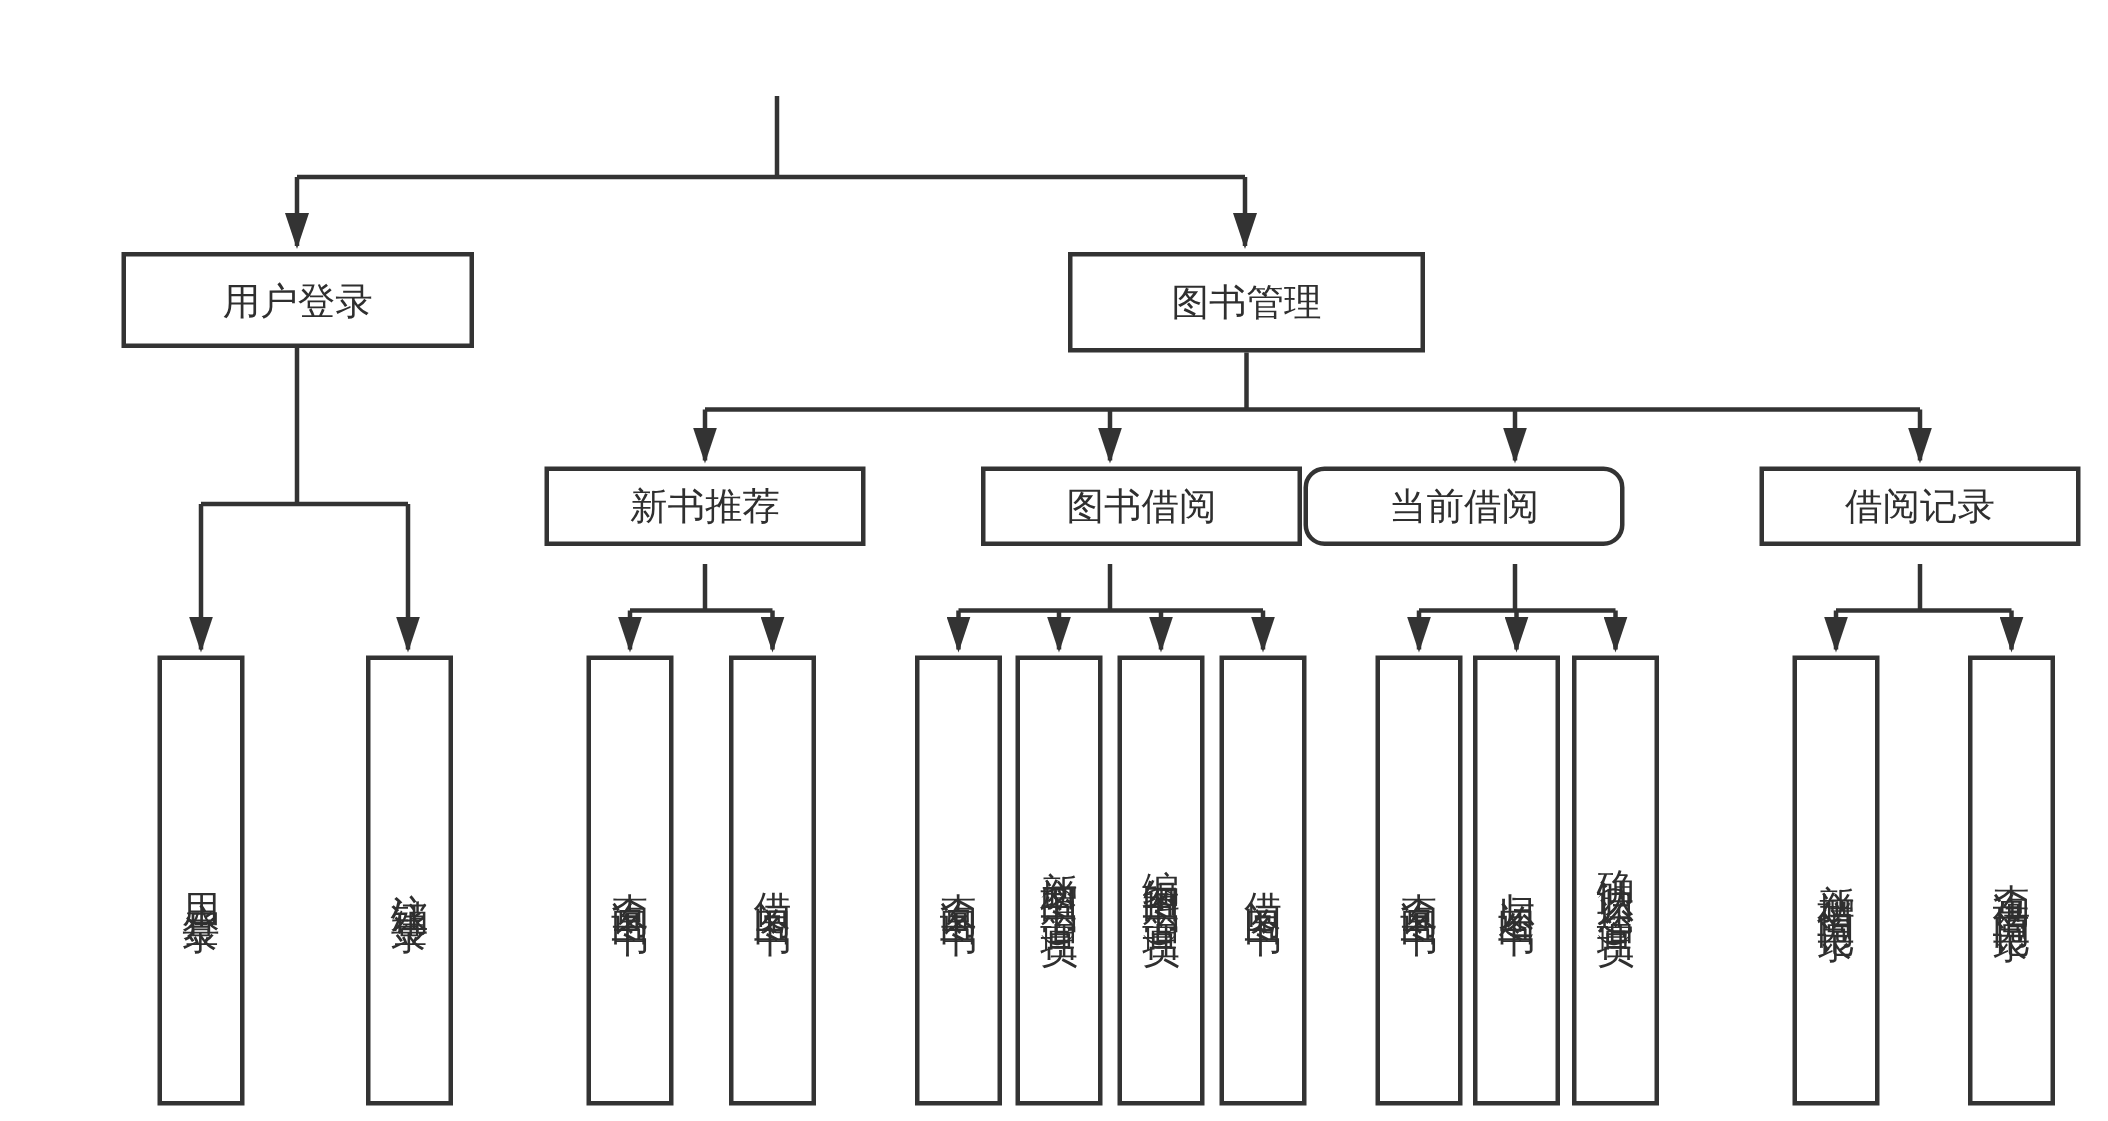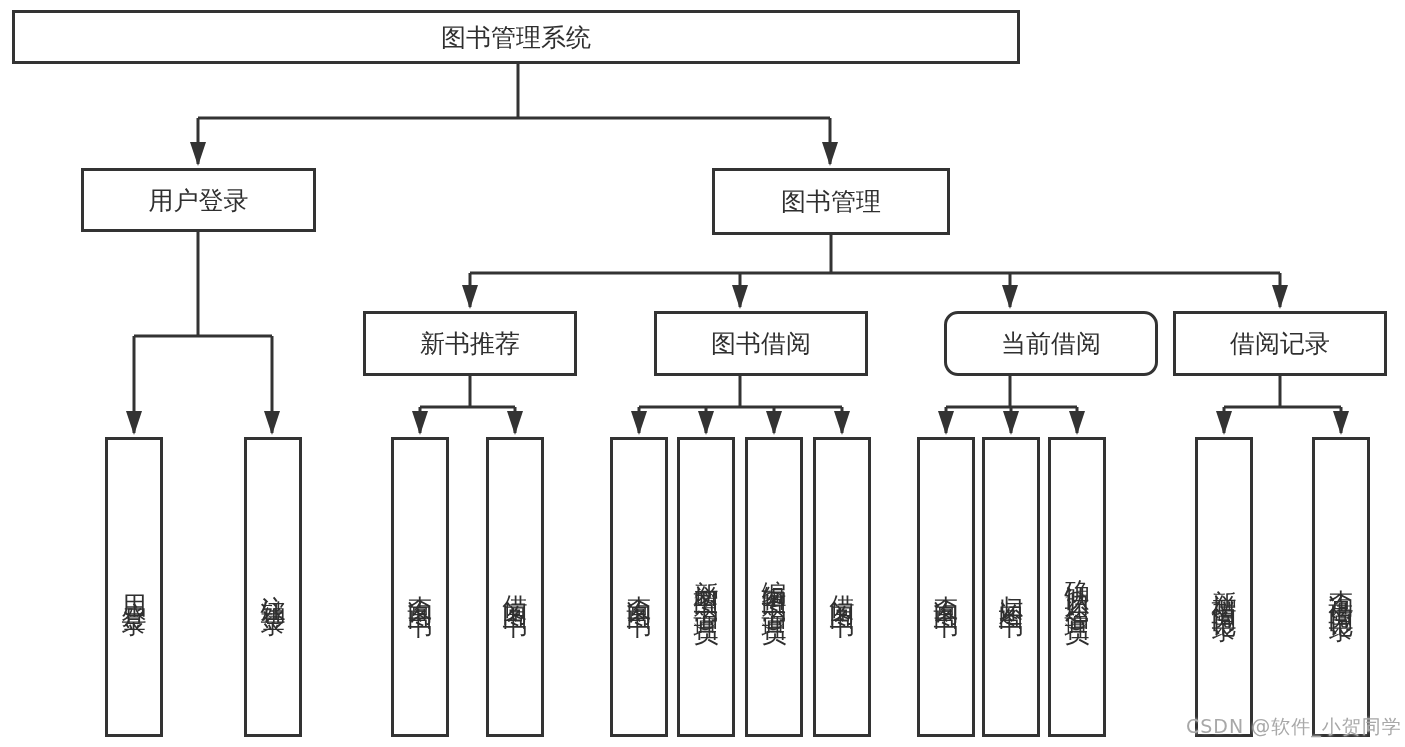--- a/index.html
+++ b/index.html
@@ -43,24 +43,24 @@
     letter-spacing: 6px;
     font-size: 25px;
     text-align: center;
   }
   
   .b-root   { left: 12px;   top: 10px;  width: 1008px; height: 54px; }
   
   .b-login  { left: 81px;   top: 168px; width: 235px;  height: 64px; }
   .b-mgmt   { left: 712px;  top: 168px; width: 238px;  height: 67px; }
   
-  .b-l3     { top: 311px; height: 65px; width: 214px; }
+  .b-l3     { top: 311px; height: 53px; width: 214px; }
   .b-newrec { left: 363px; }
   .b-borrow { left: 633px; margin-left: 21px; }
-  .b-cur    { left: 944px; border-radius: 14px; }
+  .b-cur    { left: 869px; border-radius: 14px; }
   .b-rec    { left: 1173px; }
   
   .leaf { top: 437px; width: 58px; height: 300px; }
   .lf-1a { left: 105px; }
   .lf-1b { left: 244px; }
   .lf-2a { left: 391px; }
   .lf-2b { left: 486px; }
   .lf-3a { left: 610px; }
   .lf-3b { left: 677px; }
   .lf-3c { left: 745px; }
@@ -142,21 +142,20 @@
     </g>
 
     <g>
       <line x1="1280" y1="376" x2="1280" y2="407"></line>
       <line x1="1224" y1="407" x2="1341" y2="407"></line>
       <line x1="1224" y1="407" x2="1224" y2="433" marker-end="url(#arrowhead)"></line>
       <line x1="1341" y1="407" x2="1341" y2="433" marker-end="url(#arrowhead)"></line>
     </g>
   </svg>
 
-  <div class="box b-root">图书管理系统</div>
 
   <div class="box b-login">用户登录</div>
   <div class="box b-mgmt">图书管理</div>
 
   <div class="box b-l3 b-newrec">新书推荐</div>
   <div class="box b-l3 b-borrow">图书借阅</div>
   <div class="box b-l3 b-cur">当前借阅</div>
   <div class="box b-l3 b-rec">借阅记录</div>
 
   <div class="box vertical leaf lf-1a">用户登录</div>
@@ -170,15 +169,14 @@
   <div class="box vertical leaf lf-3c">编辑图书（管理员）</div>
   <div class="box vertical leaf lf-3d">借阅图书</div>
 
   <div class="box vertical leaf lf-4a">查询图书</div>
   <div class="box vertical leaf lf-4b">归还图书</div>
   <div class="box vertical leaf lf-4c">确认归还（管理员）</div>
 
   <div class="box vertical leaf lf-5a">新增借阅记录</div>
   <div class="box vertical leaf lf-5b">查询借阅记录</div>
 
-  <div class="watermark">CSDN @软件_小贺同学</div>
 
 </div>
 
 </body></html>

